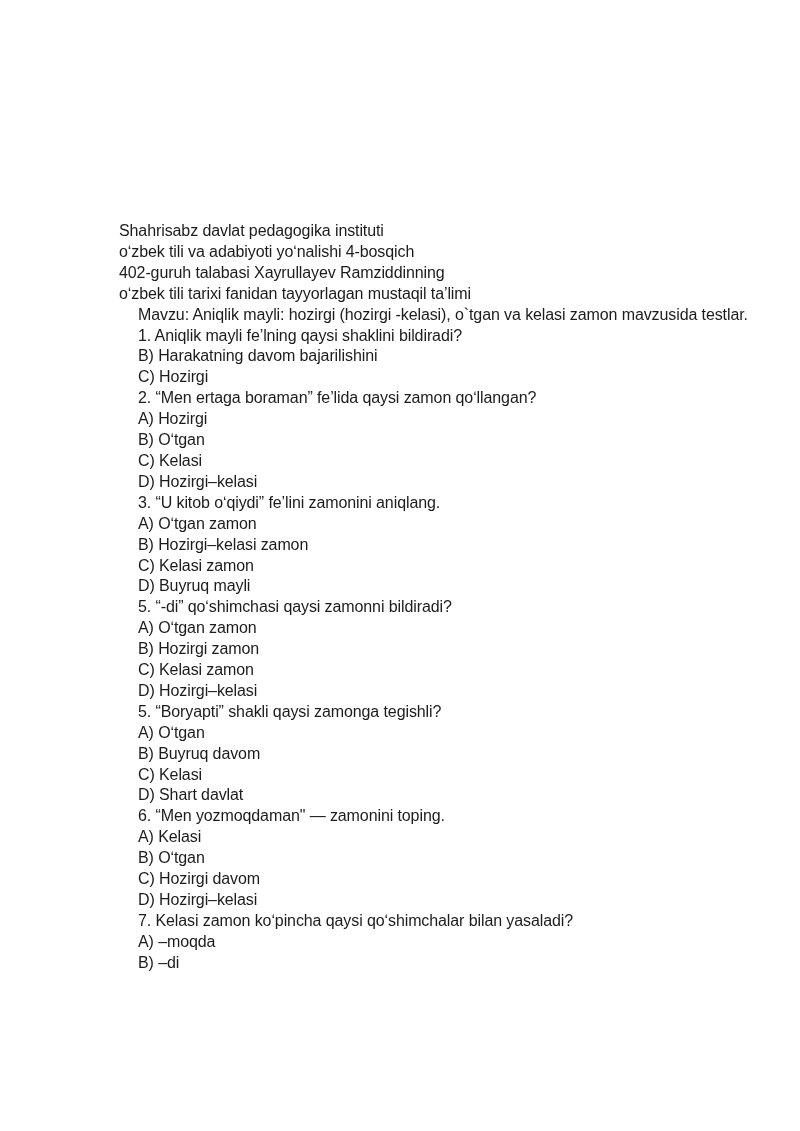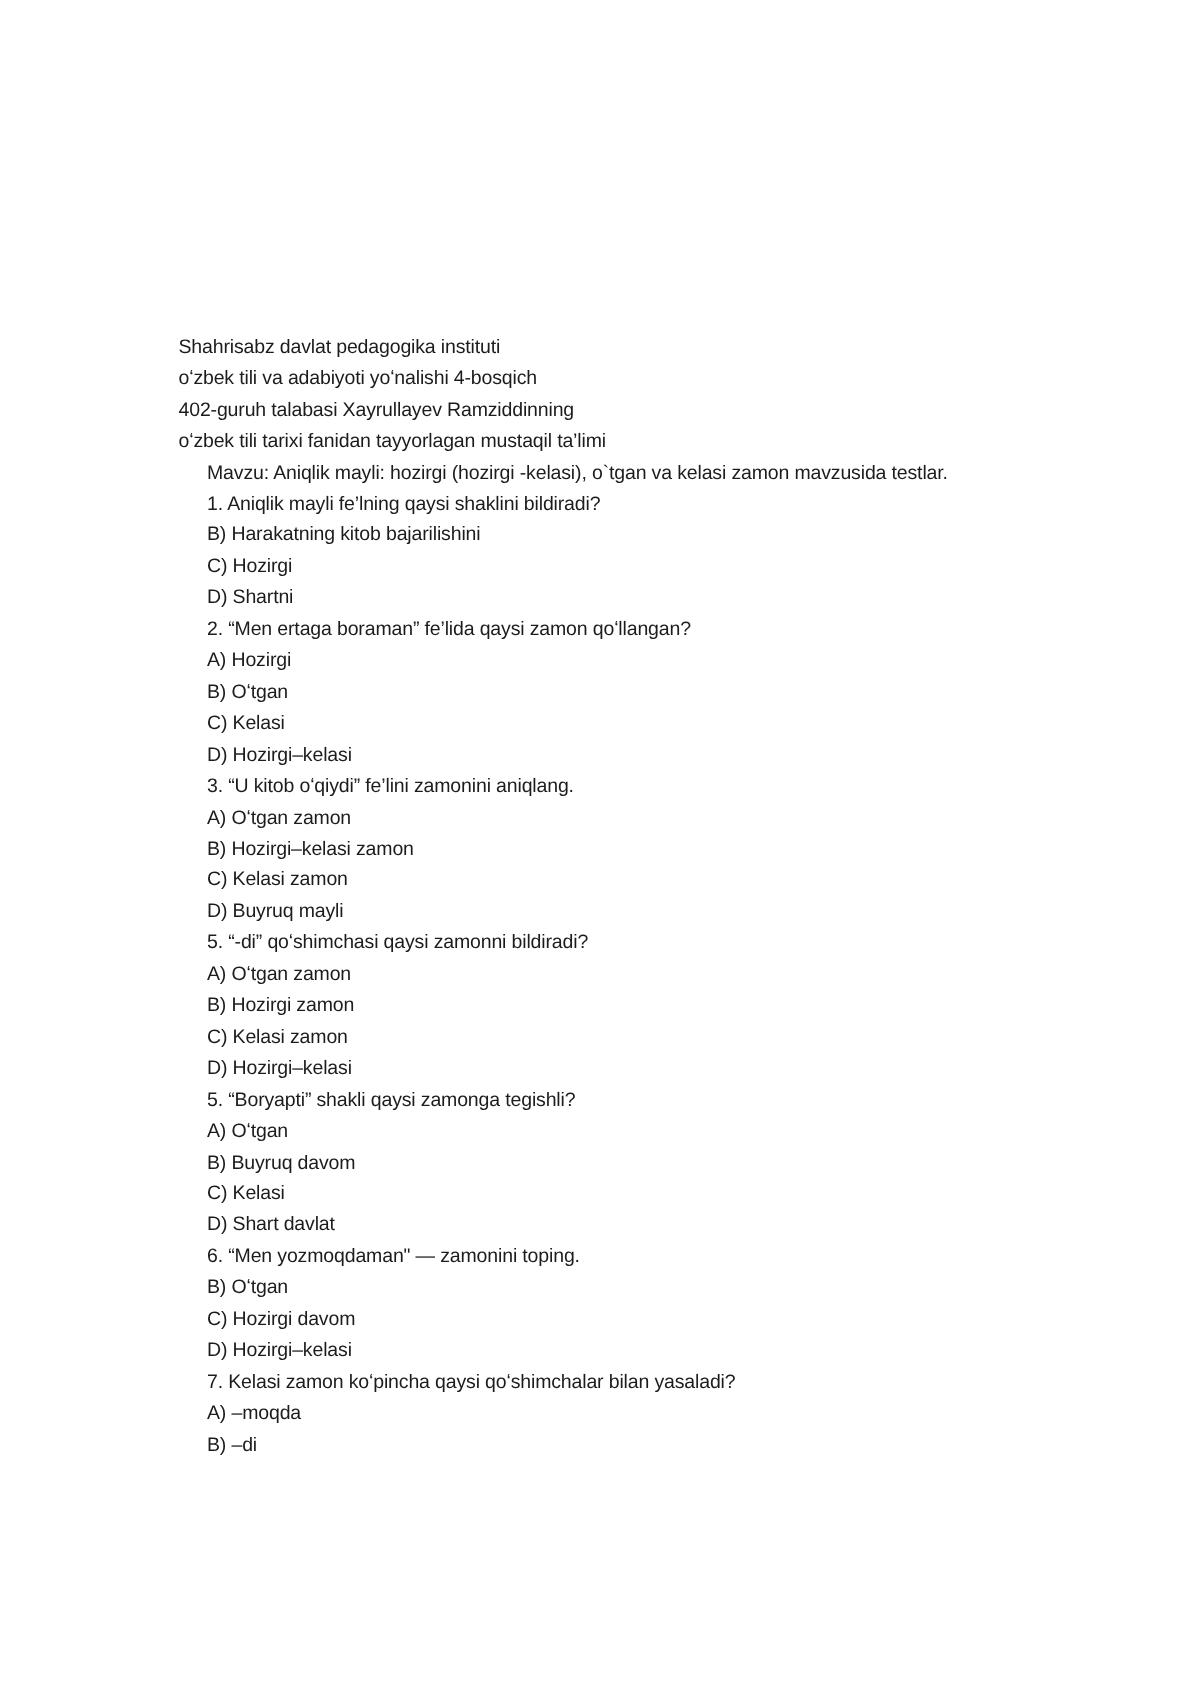--- a/index.html
+++ b/index.html
@@ -18,21 +18,21 @@
   }
   .textblock {
     position: absolute;
     left: 119px;
     top: 221px;
     right: 80px;
   }
   .line {
     margin: 0;
     padding: 0;
-    font-size: 13px;
+    font-size: 16px;
     line-height: 20.9px;
     letter-spacing: -0.1px;
     white-space: nowrap;
   }
   .indent {
     margin-left: 19px;
   }
 </style>
 </head>
 <body>
@@ -45,23 +45,22 @@
         <p class="line">oʻzbek tili va adabiyoti yoʻnalishi 4-bosqich</p>
         <p class="line">402-guruh talabasi Xayrullayev Ramziddinning</p>
         <p class="line">oʻzbek tili tarixi fanidan tayyorlagan mustaqil ta’limi</p>
     </div>
 
     <p class="line indent">Mavzu: Aniqlik mayli: hozirgi (hozirgi -kelasi), o`tgan va kelasi zamon mavzusida testlar.</p>
 
     <div>
       <div class="question">
           <p class="line indent">1. Aniqlik mayli fe’lning qaysi shaklini bildiradi?</p>
-          <p class="line indent">B) Harakatning kitob bajarilishini</p>
+          <p class="line indent">B) Harakatning davom bajarilishini</p>
           <p class="line indent">C) Hozirgi</p>
-          <p class="line indent">D) Shartni</p>
         </div>
         <div class="question">
           <p class="line indent">2. “Men ertaga boraman” fe’lida qaysi zamon qoʻllangan?</p>
           <p class="line indent">A) Hozirgi</p>
           <p class="line indent">B) Oʻtgan</p>
           <p class="line indent">C) Kelasi</p>
           <p class="line indent">D) Hozirgi–kelasi</p>
         </div>
         <div class="question">
           <p class="line indent">3. “U kitob oʻqiydi” fe’lini zamonini aniqlang.</p>
@@ -79,20 +78,21 @@
         </div>
         <div class="question">
           <p class="line indent">5. “Boryapti” shakli qaysi zamonga tegishli?</p>
           <p class="line indent">A) Oʻtgan</p>
           <p class="line indent">B) Buyruq davom</p>
           <p class="line indent">C) Kelasi</p>
           <p class="line indent">D) Shart davlat</p>
         </div>
         <div class="question">
           <p class="line indent">6. “Men yozmoqdaman" — zamonini toping.</p>
+          <p class="line indent">A) Kelasi</p>
           <p class="line indent">B) Oʻtgan</p>
           <p class="line indent">C) Hozirgi davom</p>
           <p class="line indent">D) Hozirgi–kelasi</p>
         </div>
         <div class="question">
           <p class="line indent">7. Kelasi zamon koʻpincha qaysi qoʻshimchalar bilan yasaladi?</p>
           <p class="line indent">A) –moqda</p>
           <p class="line indent">B) –di</p>
         </div>
     </div>

